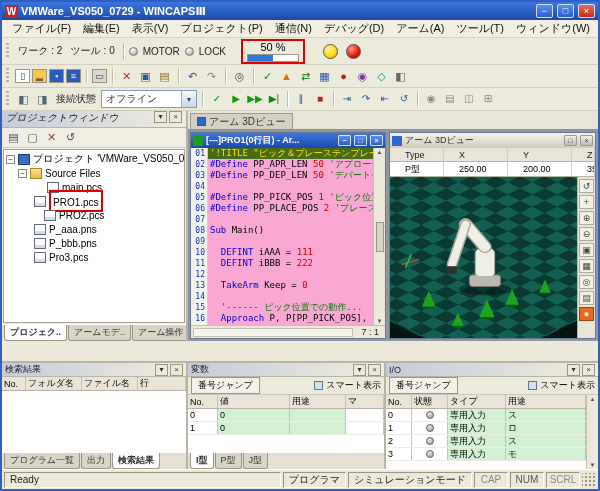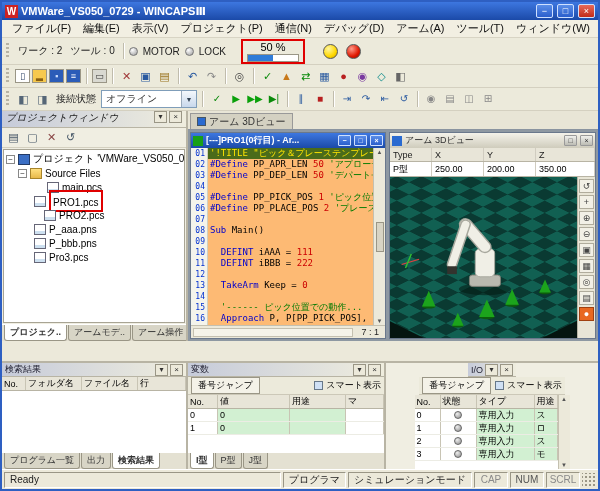--- a/index.html
+++ b/index.html
@@ -70,51 +70,51 @@
 .editor-window{left:2px;width:196px;}
 .arm3d-window{left:201px;right:2px;}
 .child-title{height:15px;flex:0 0 15px;display:flex;align-items:center;padding:0 2px;gap:3px;font-size:9px;}
 .child-title.active{background:linear-gradient(180deg,#3d77e0,#1b4aa8);color:#fff;font-weight:bold;}
 .child-title.inactive{background:linear-gradient(180deg,#f4f2ea,#cfccbc);color:#333;}
 .ctico{width:10px;height:10px;flex:0 0 10px;}
 .ct-title{flex:1;white-space:nowrap;overflow:hidden;}
 .cbtn{width:13px;height:11px;border:1px solid #cfe0ff;border-radius:1px;background:linear-gradient(#5b8ee8,#2a5ecc);color:#fff;font-size:7px;display:flex;align-items:center;justify-content:center;line-height:1;flex:0 0 13px;}
 .cbtn.gray{background:linear-gradient(#f0f0ec,#bcbcb4);color:#333;border-color:#999;}
 
-.code-wrap{flex:1;display:flex;background:#fdba74;overflow:hidden;}
+.code-wrap{flex:1;display:flex;background:#f9a8d4;overflow:hidden;}
 .code-area{flex:1;overflow:hidden;font-family:"DejaVu Sans Mono","Liberation Mono",monospace;font-size:9px;line-height:11px;}
 .code-line{display:flex;height:11px;white-space:pre;}
 .lnum{width:17px;flex:0 0 17px;color:#0030d0;background:#f4f4ec;text-align:right;padding-right:2px;border-right:1px solid #d0d0c0;font-size:8px;}
 .ltext{flex:1;padding-left:2px;overflow:hidden;}
 .tok.k{color:#0000cc}.tok.n{color:#cc0000}.tok.c{color:#007a00}.tok.p{color:#000}.tok.t{color:#ffe400}
 .code-line.hl .ltext{background:#4a6b1a;}
 .vscroll{width:12px;flex:0 0 12px;background:#ece9da;border-left:1px solid #c4c0b0;display:flex;flex-direction:column;justify-content:space-between;align-items:center;font-size:6px;color:#555;padding:1px 0;}
 .vthumb{width:8px;height:30px;background:#d8d4c4;border:1px solid #9a9686;}
 .editor-bottom{height:13px;flex:0 0 13px;background:#ece9da;border-top:1px solid #c4c0b0;display:flex;align-items:center;font-size:9px;}
 .hscroll{flex:1;height:9px;background:#f6f4ea;border:1px solid #c4c0b0;margin:0 2px;}
 .cursor-pos{padding:0 6px;color:#222;white-space:nowrap;}
 
 .arm3d-table{background:#fff;border-bottom:1px solid #b8b4a4;}
 .arow{display:flex;height:14px;font-size:9px;align-items:center;}
 .arow.header{background:#e8e5d8;border-bottom:1px solid #b8b4a4;color:#222;}
-.acell{padding:0 3px;border-right:1px solid #d0ccc0;white-space:nowrap;overflow:hidden;height:100%;display:flex;align-items:center;}
+.acell{padding:0 3px;border-right:1px solid #d0ccc0;white-space:nowrap;overflow:hidden;height:100%;display:flex;align-items:center;margin-left:12px;}
 .c0{width:42px;flex:0 0 42px;}.c1{width:52px;flex:0 0 52px;}.c2{width:52px;flex:0 0 52px;}.c3{flex:1;}
 .viewport-row{flex:1;display:flex;overflow:hidden;}
 .viewport{flex:1;overflow:hidden;background:#051510;}
 .viewport svg{width:100%;height:100%;display:block;}
 .view-tools{width:18px;flex:0 0 18px;background:#e8e5d6;border-left:1px solid #b8b4a4;display:flex;flex-direction:column;align-items:center;padding-top:2px;gap:2px;}
 .vtico{width:15px;height:14px;border:1px solid #b0ac9c;background:#f2f0e6;font-size:9px;display:flex;align-items:center;justify-content:center;color:#444;line-height:1;}
 .vtico.hot{background:#e86820;color:#fff;border-color:#a04010;}
 
 
 .bottom{flex:0 0 108px;display:flex;border-top:2px solid #b8b4a4;overflow:hidden;margin-top:20px;}
 .bpanel{display:flex;flex-direction:column;background:#f0eee2;overflow:hidden;}
 .bp-search{width:186px;flex:0 0 186px;border-right:2px solid #b8b4a4;}
 .bp-var{width:198px;flex:0 0 198px;border-right:2px solid #b8b4a4;}
-.bp-io{flex:1;align-items:center;}
+.bp-io{flex:1;}
 .thin-title{height:14px;flex:0 0 14px;background:linear-gradient(90deg,#c6cbda,#efedde);border-bottom:1px solid #b8b4a4;font-size:9px;display:flex;align-items:center;padding:0 3px;color:#223;}
 .thin-title .sp{flex:1;}
 .jump-row{height:18px;flex:0 0 18px;display:flex;align-items:center;font-size:9px;gap:4px;padding:0 3px;border-bottom:1px solid #ccc8b8;background:#eceadb;white-space:nowrap;}
 .jump-btn{border:1px solid #9a9686;background:#f4f2e8;padding:1px 6px;font-size:9px;}
 .smart{margin-left:auto;display:flex;align-items:center;gap:3px;}
 .smart-ico{width:9px;height:9px;border:1px solid #678;background:#cfe0f4;}
 .grid-head{display:flex;height:14px;flex:0 0 14px;background:#e8e5d8;border-bottom:1px solid #b8b4a4;font-size:9px;align-items:center;}
 .gcell{padding:0 2px;border-right:1px solid #c8c4b4;overflow:hidden;white-space:nowrap;height:100%;display:flex;align-items:center;}
 .grid-body{flex:1;background:#fff;overflow:hidden;font-size:9px;}
 .grow{display:flex;height:13px;align-items:center;border-bottom:1px solid #ecece4;}

